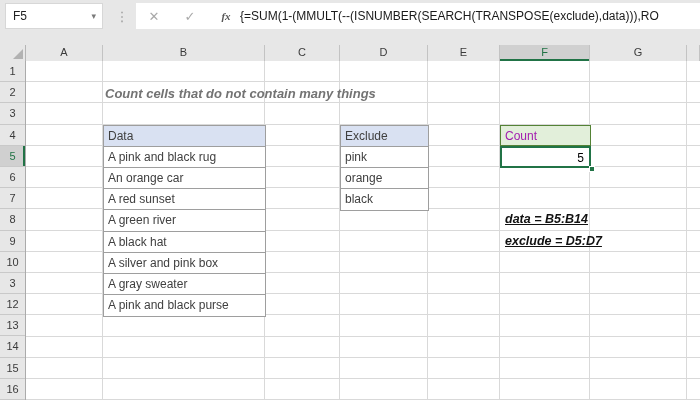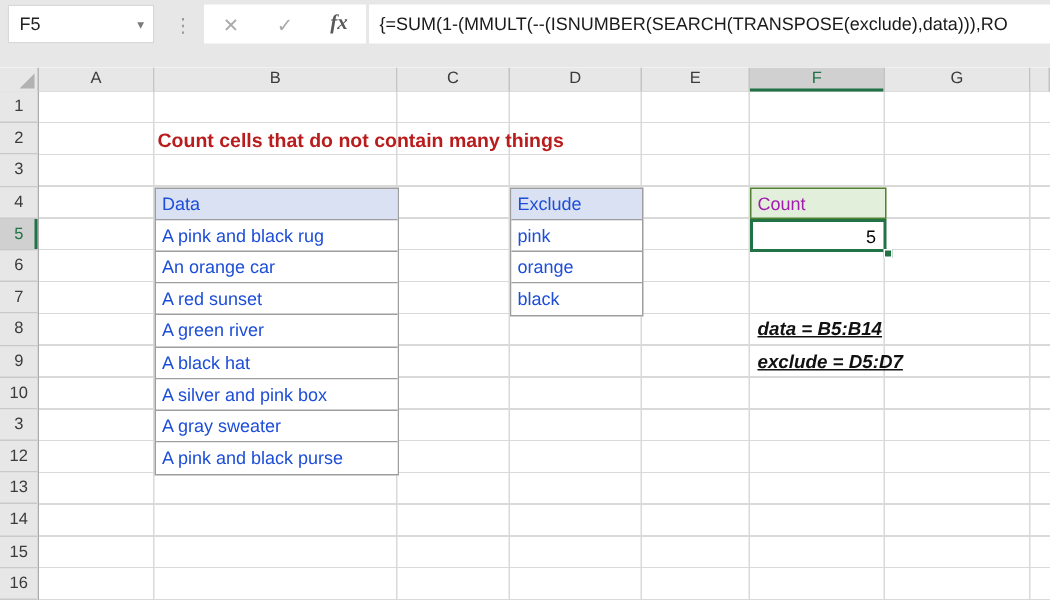--- a/index.html
+++ b/index.html
@@ -13,23 +13,23 @@
   .name-box { position:absolute; left:5px; top:3px; width:98px; height:26px;
     background:#fff; border:1px solid #d7d7d7; display:flex; align-items:center; }
   .name-box .ref { padding-left:7px; font-size:12px; color:#222; flex:1; }
   .name-box .dd { color:#7a7a7a; font-size:9px; padding-right:6px; }
   .dots-sep { position:absolute; left:115px; top:3px; width:14px; height:26px;
     display:flex; align-items:center; justify-content:center;
     color:#9a9a9a; font-size:13px; }
   .fx-buttons { position:absolute; left:136px; top:3px; width:108px; height:26px;
     background:#fff; display:flex; align-items:center; justify-content:space-around; }
   .btn-x, .btn-check { color:#a9a9a9; font-size:13px; width:30px; text-align:center; }
-  .btn-fx { color:#595959; font-size:14px; font-style:italic;
+  .btn-fx { color:#595959; font-size:11px; font-style:italic;
     font-family:"Liberation Serif", serif; width:30px; text-align:center;font-weight:bold; }
-  .formula-box { position:absolute; left:246px; top:3px; right:0; height:26px;
+  .formula-box { position:absolute; left:233px; top:3px; right:0; height:26px;
     background:#fff; display:flex; align-items:center; overflow:hidden; }
   .formula-text { padding-left:7px; font-size:12px; color:#1a1a1a; white-space:nowrap; }
 
   
   .sheet { position:absolute; left:0; top:45px; width:700px; height:355px;
     background:#fff; overflow:hidden; }
 
   .col-headers { position:absolute; left:0; top:0; height:16px; width:700px;
     display:flex; background:#e7e7e7; border-bottom:1px solid #ababab; }
   .corner-cell { width:26px; height:16px; background:#e7e7e7;
@@ -50,24 +50,24 @@
     box-shadow:inset -2px 0 0 0 var(--accent); }
 
   .body-area { position:absolute; left:26px; top:16px; right:0; bottom:0;
     background:
       repeating-linear-gradient(to bottom,
         transparent 0px, transparent 20.2px, #d9d9d9 20.2px, #d9d9d9 21.2px); }
   .vline { position:absolute; top:0; bottom:0; width:1px; background:#d9d9d9; }
 
   
   .title-label { position:absolute; left:105px; top:38px; height:21px;
-    font-size:13px; font-weight:bold; color:#b91c1c; line-height:21px; }
+    font-size:13px; font-weight:bold; color:#737373; line-height:21px;font-style:italic; }
 
   .x-table { position:absolute; border:1px solid #9e9e9e; background:#fff; }
-  .x-cell { height:21.2px; line-height:20.2px; font-size:12px; color:#1d4ed8;
+  .x-cell { height:21.2px; line-height:20.2px; font-size:12px; color:#404040;
     padding-left:4px; border-bottom:1px solid #9e9e9e; background:#fff;
     white-space:nowrap; overflow:hidden; }
   .x-cell:last-child { border-bottom:none; }
   .x-cell.hdr-blue { background:var(--hdr-blue); }
 
   .data-table   { left:103px; top:79.6px; width:163px; }
   .exclude-table{ left:340px; top:79.6px; width:89px;  }
 
   .count-table { position:absolute; left:500px; top:79.6px; width:91px; }
   .count-hdr { height:21.2px; line-height:20.2px; font-size:12px; color:#a21caf;

